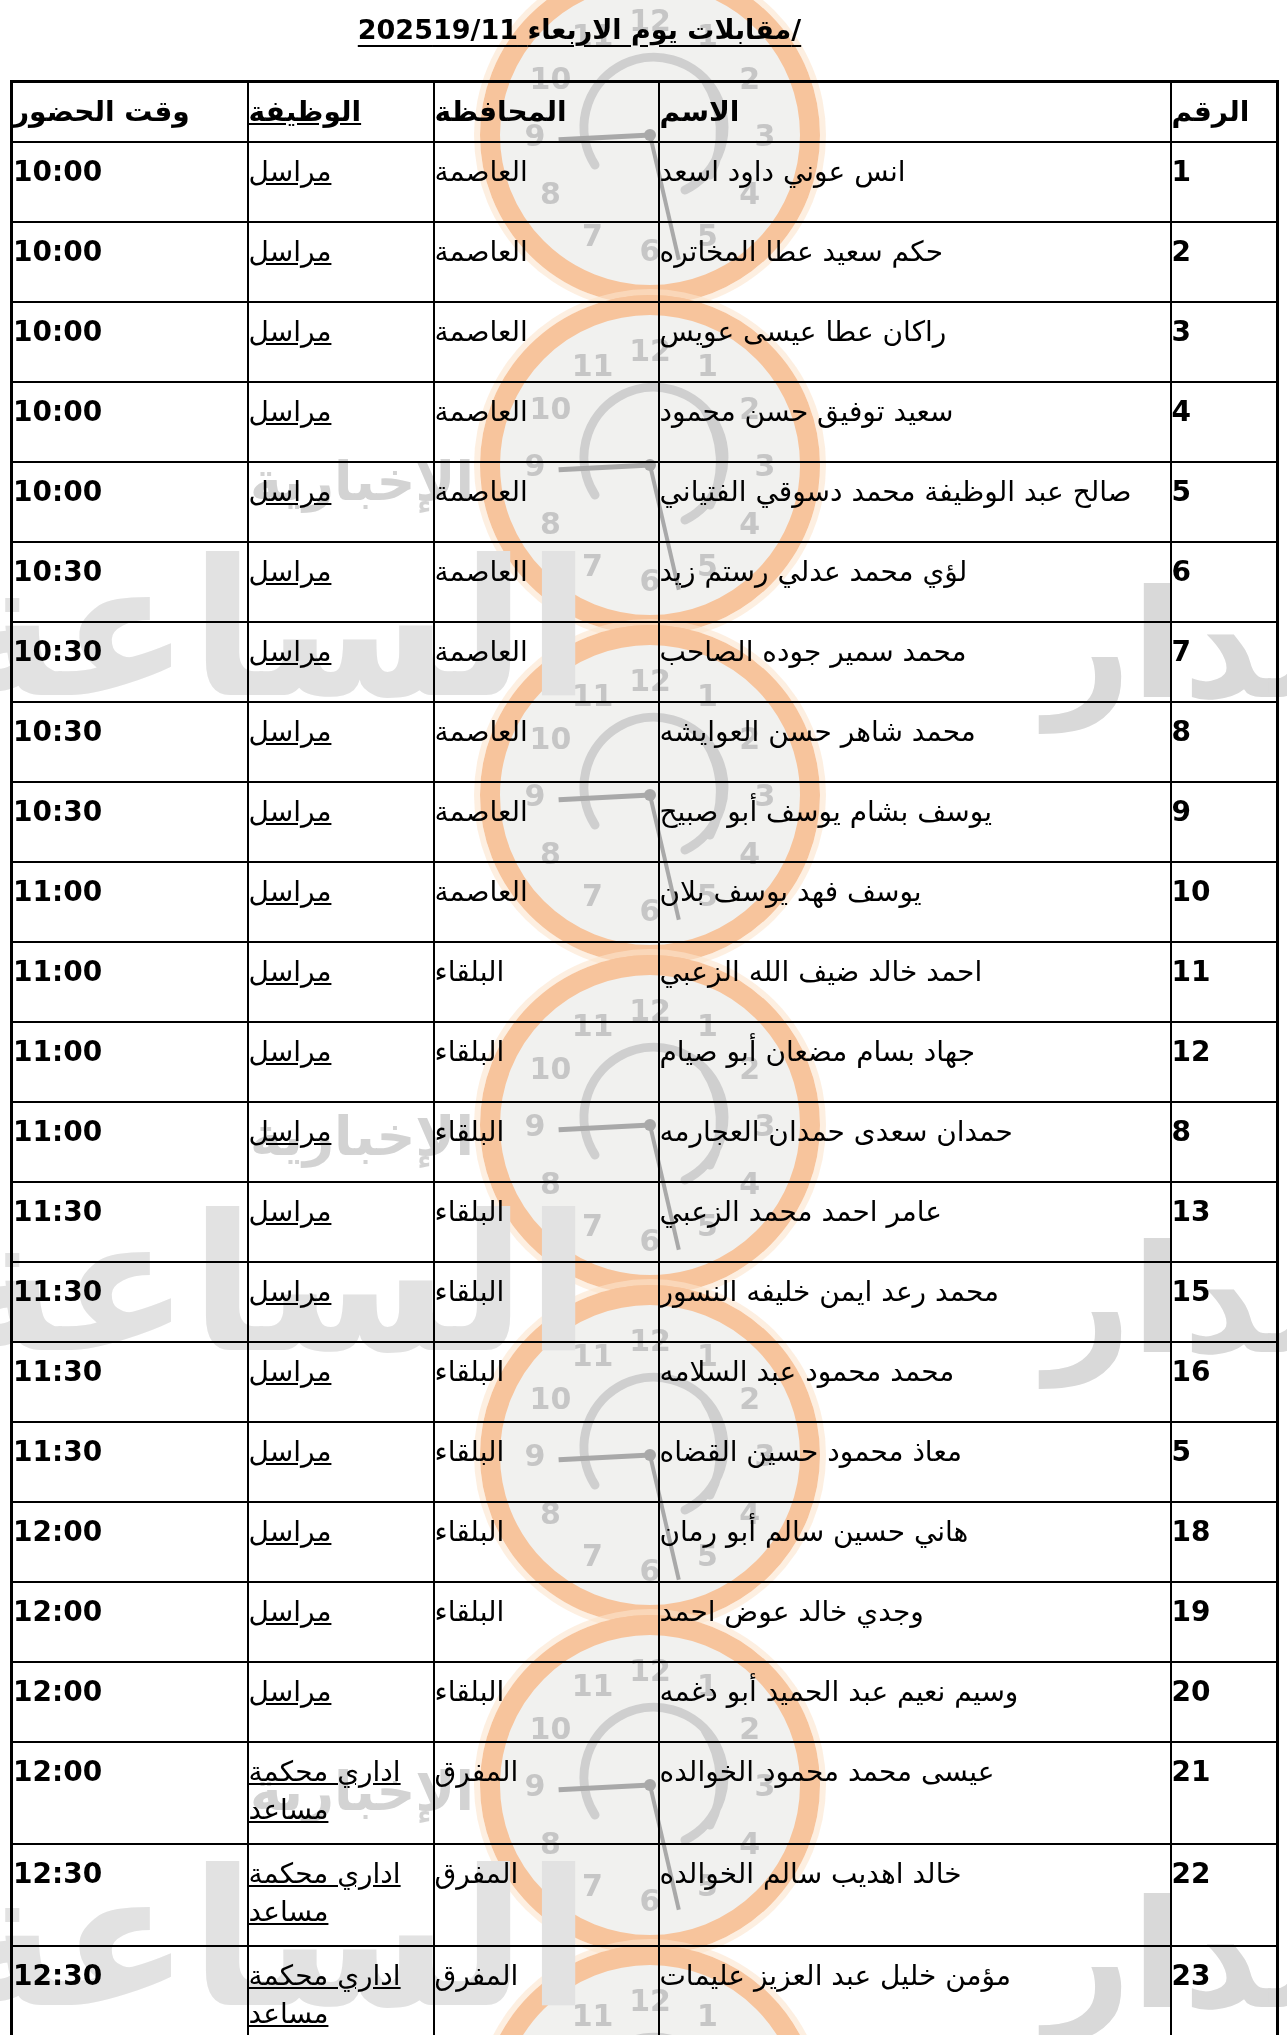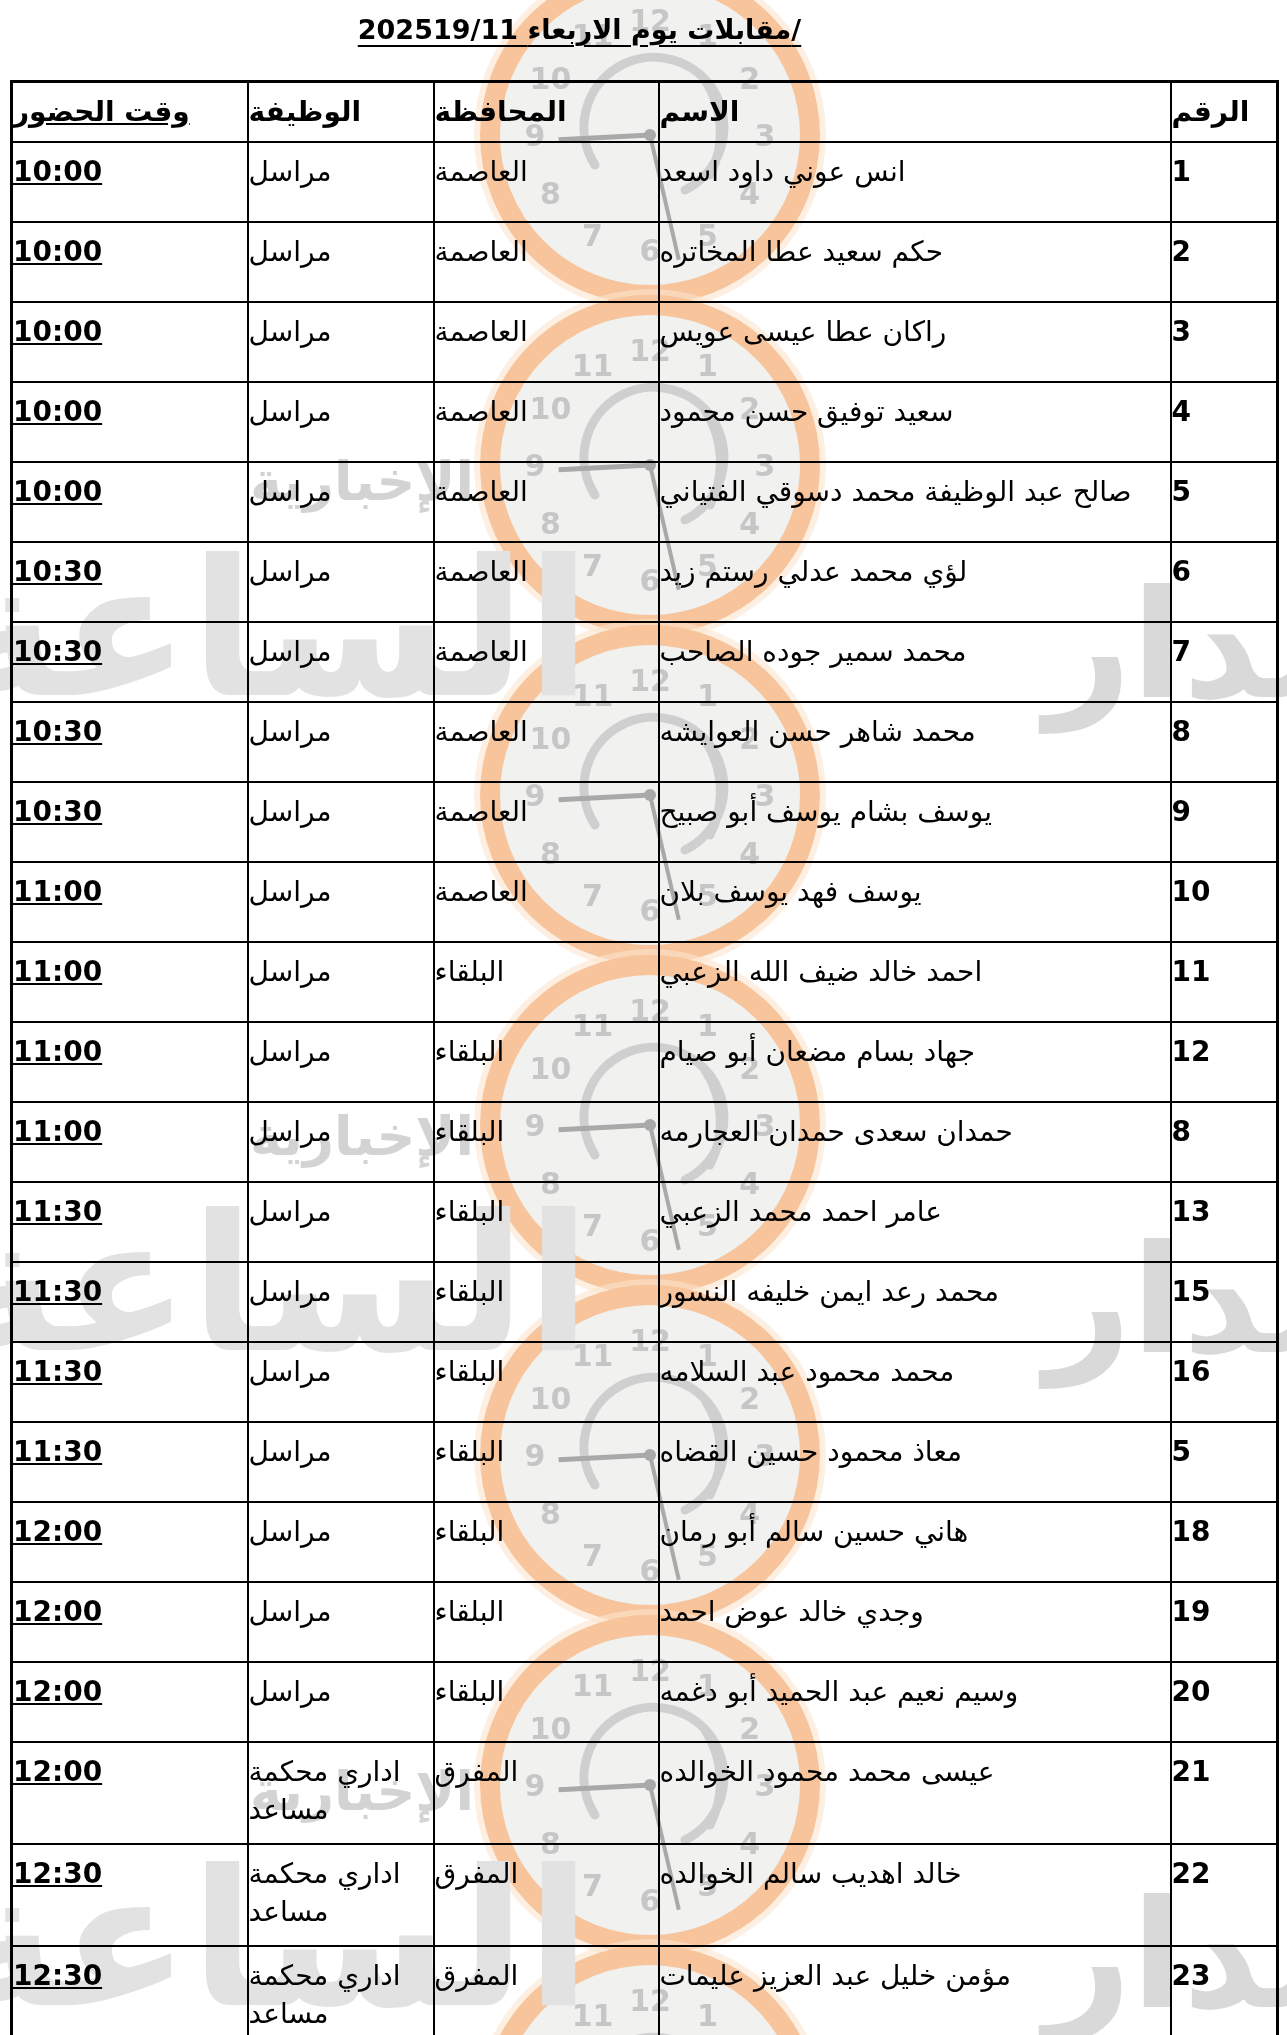--- a/index.html
+++ b/index.html
@@ -53,22 +53,22 @@
     padding:10px 4px 4px 0;
     overflow:hidden;
   }
   table.sched{border:3px solid #000;}
   th{font-weight:bold;height:44px;}
   td{height:64px;}
   tr.tall td{height:86px;}
   .c-num{padding-left:10px;font-weight:bold;font-size:29px;}
   .c-name{padding-left:16px;}
   .c-gov{padding-left:10px;}
-  .c-job{padding-left:12px;}
-  .c-time{padding-left:26px;font-weight:bold;font-size:29px;direction:ltr;text-align:left;text-decoration:underline;}
+  .c-job{padding-left:12px;text-decoration:underline;}
+  .c-time{padding-left:26px;font-weight:bold;font-size:29px;direction:ltr;text-align:left;}
   th.c-time{font-size:28px;direction:rtl;padding-left:20px;}
 </style>
 </head>
 <body style="--ring: #f7c49c; --wmtext: #d9d9d9;">
 
 <div class="wm" id="wm-layer">
     <div class="clock" style="left: 480px; top: -35px;">
       <span class="num" style="left: 150px; top: 35px;">12</span>
       <span class="num" style="left: 207.5px; top: 50.4071px;">1</span>
       <span class="num" style="left: 249.593px; top: 92.5px;">2</span>

